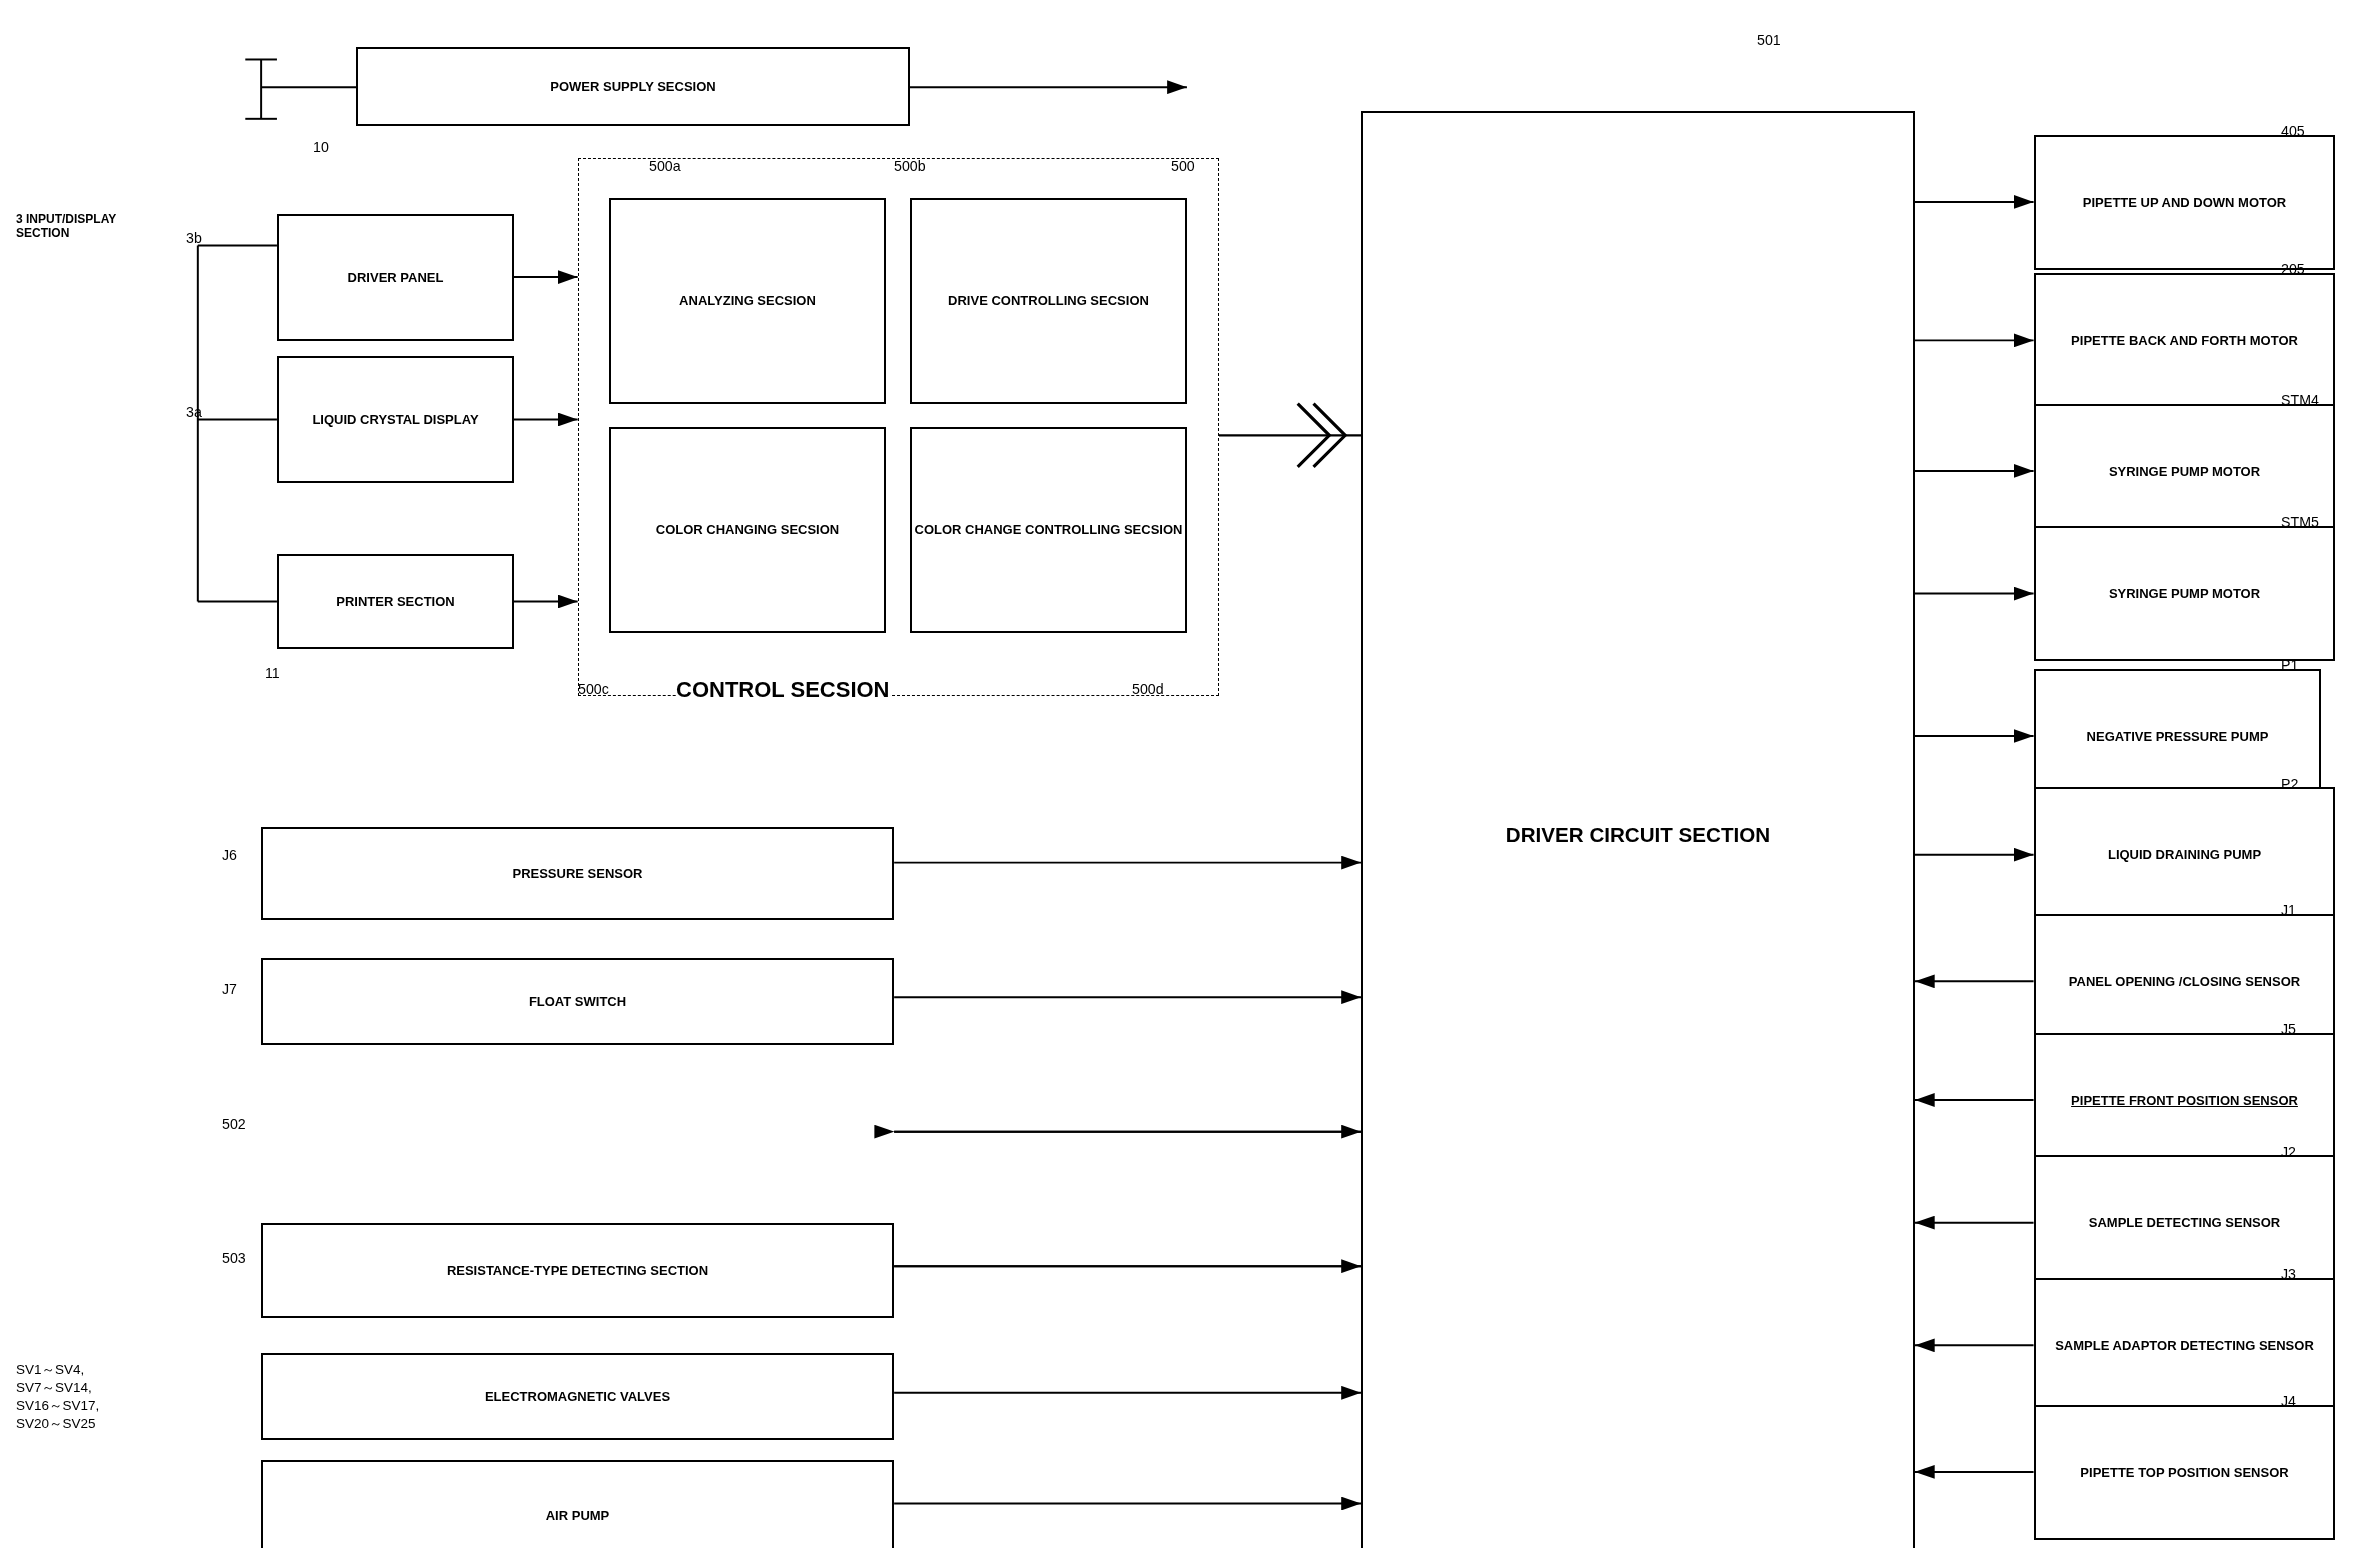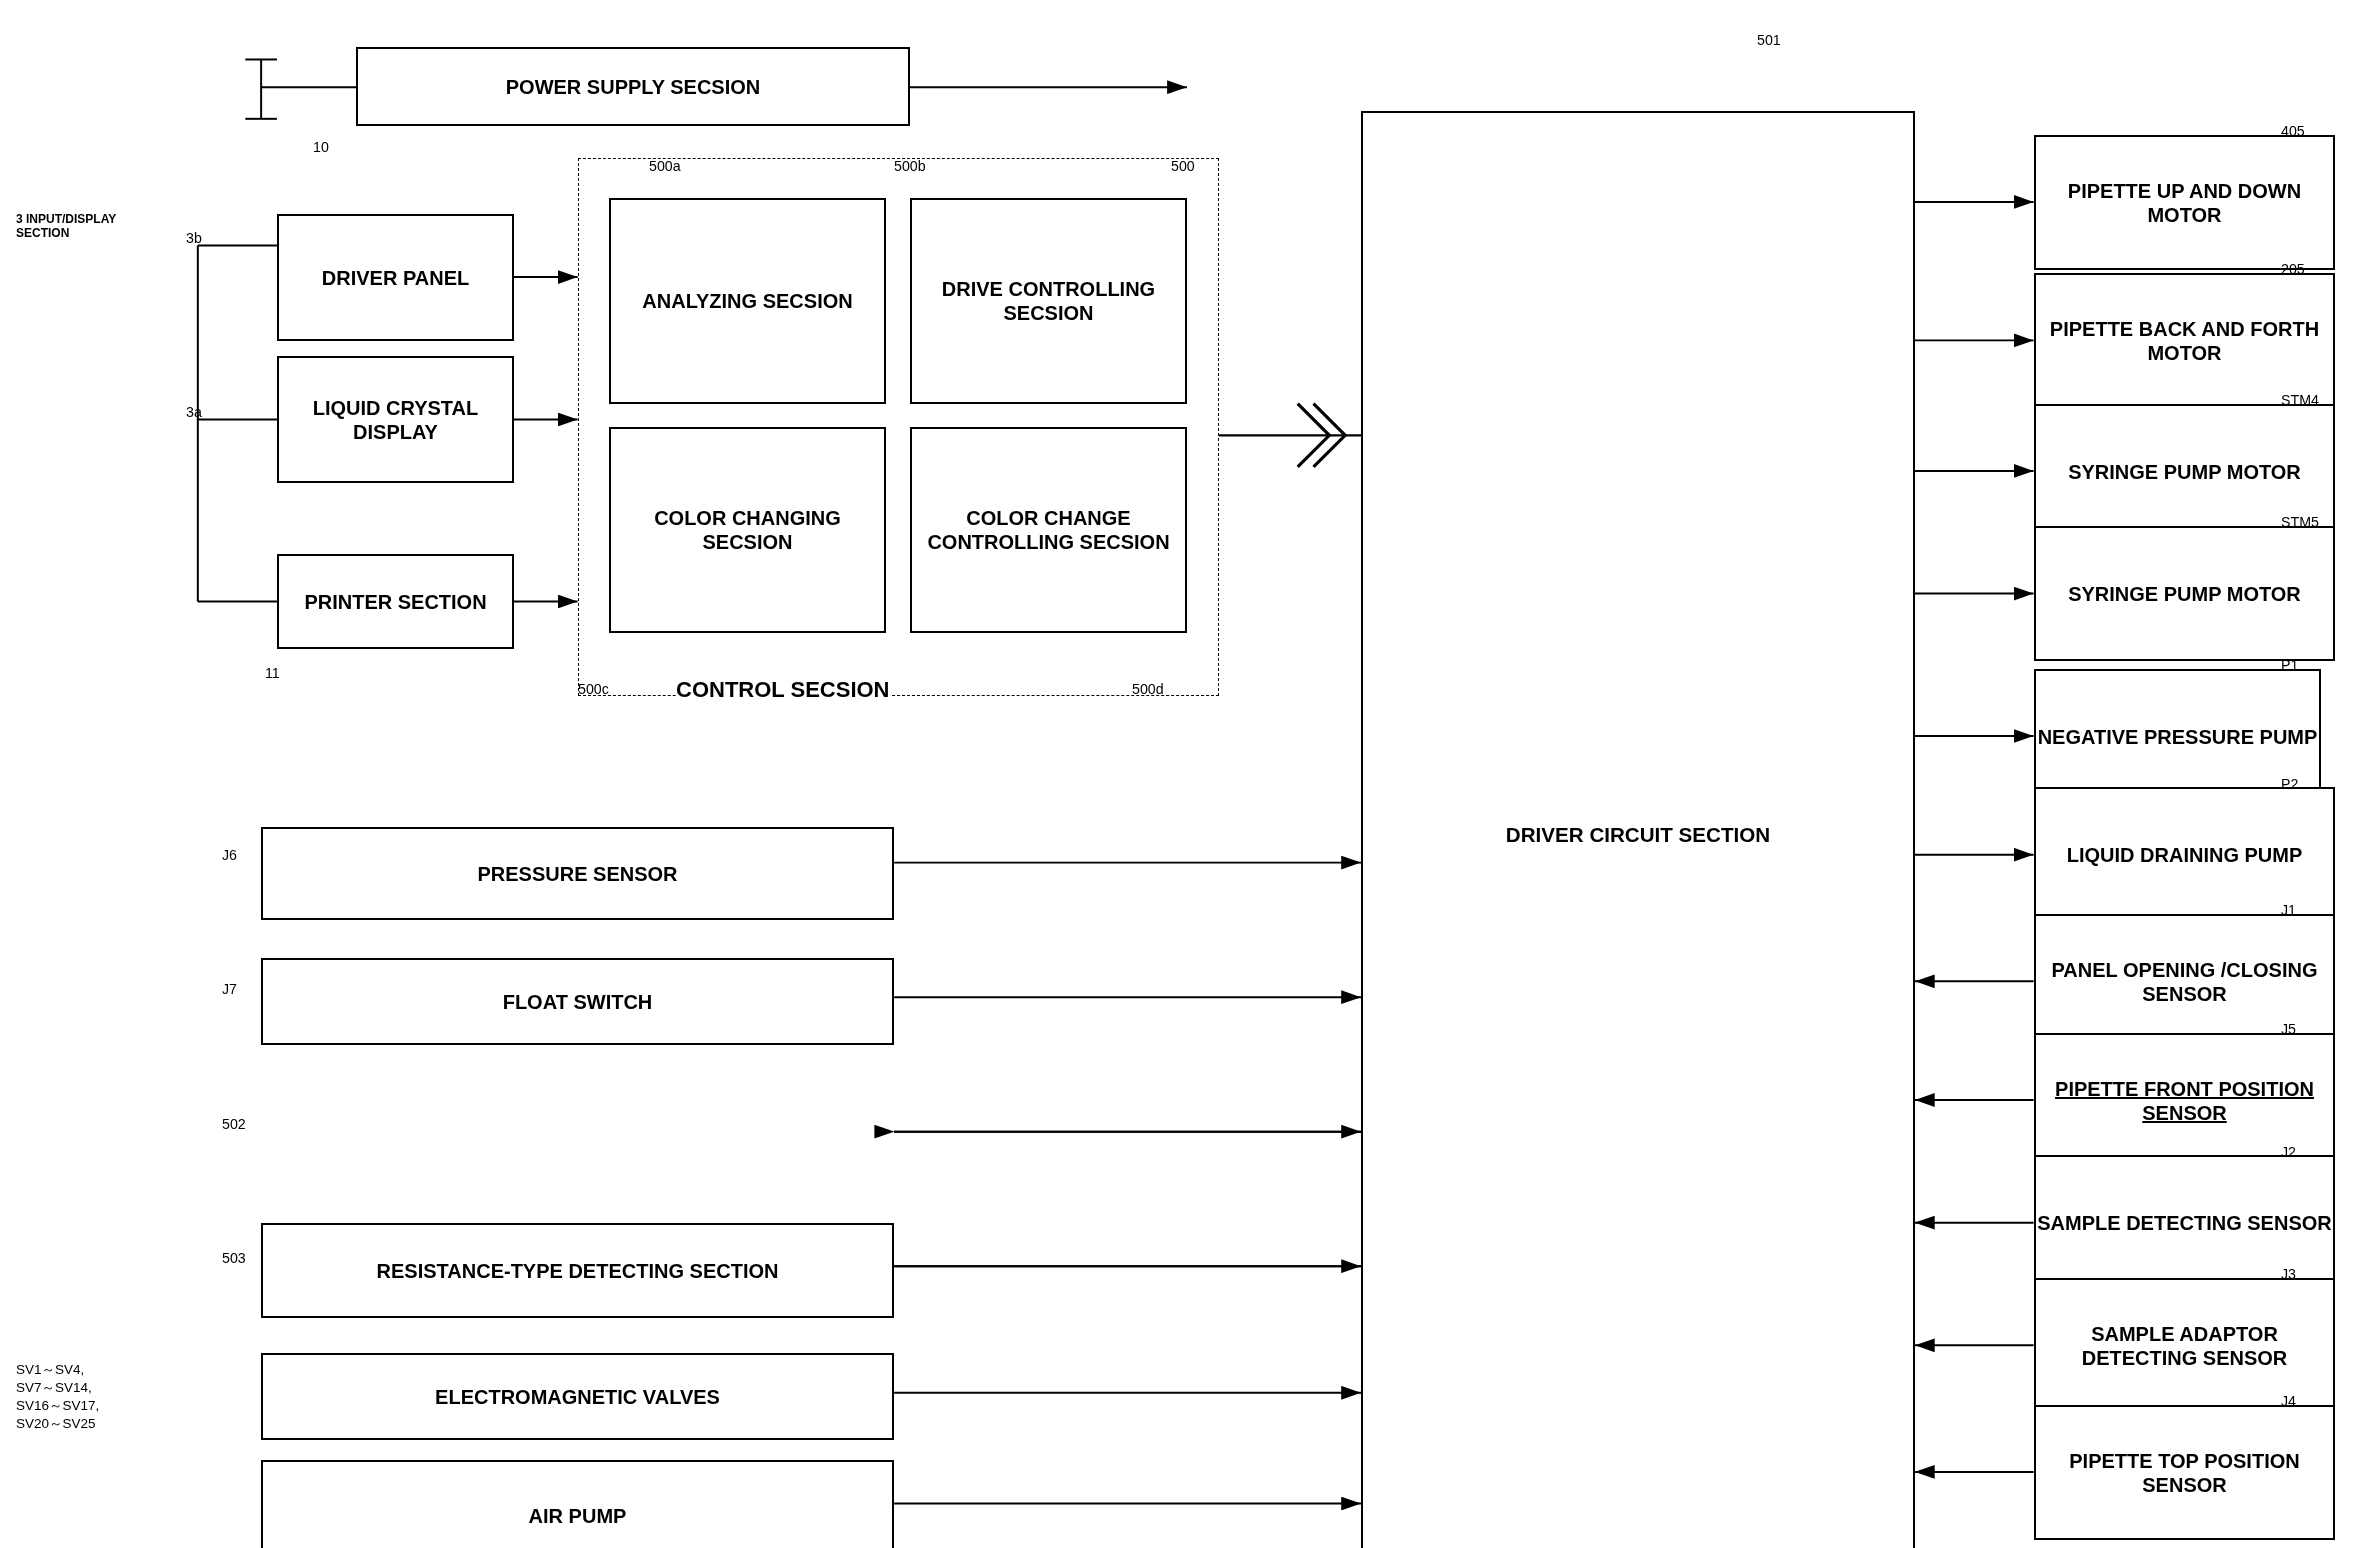--- a/index.html
+++ b/index.html
@@ -19,21 +19,21 @@
       height: 1548px;
     }
     .box {
       position: absolute;
       border: 2px solid black;
       display: flex;
       align-items: center;
       justify-content: center;
       text-align: center;
       font-weight: bold;
-      font-size: 20px;
+      font-size: 13px;
       background: white;
       line-height: 1.2;
     }
     .box.dashed {
       border-style: dashed;
     }
     .label {
       position: absolute;
       font-size: 16px;
       font-weight: bold;

